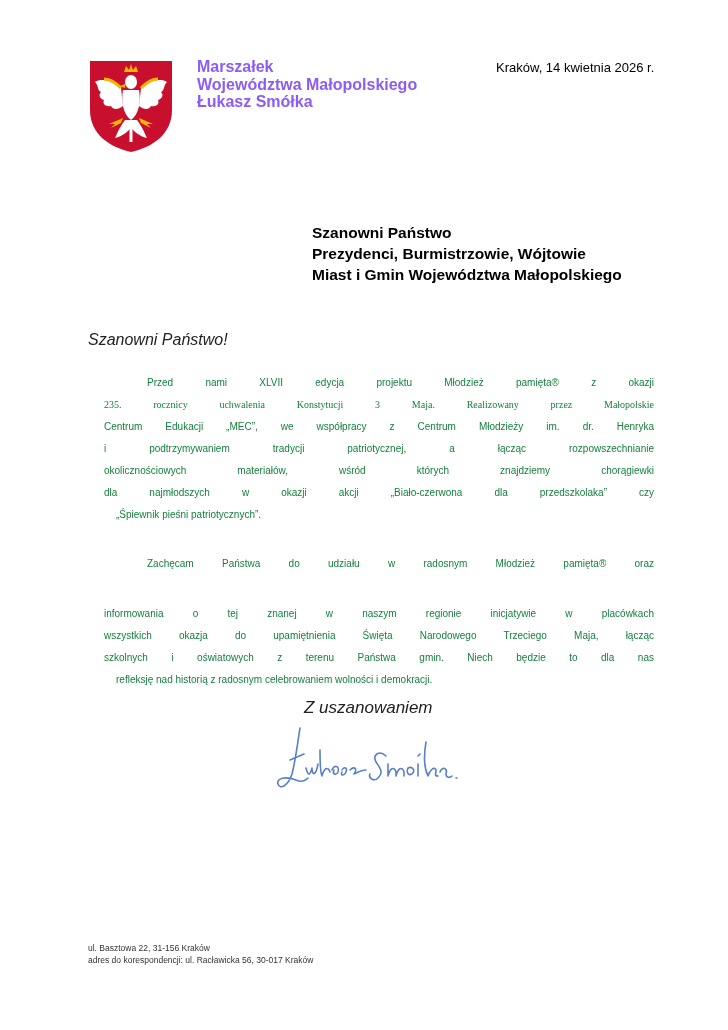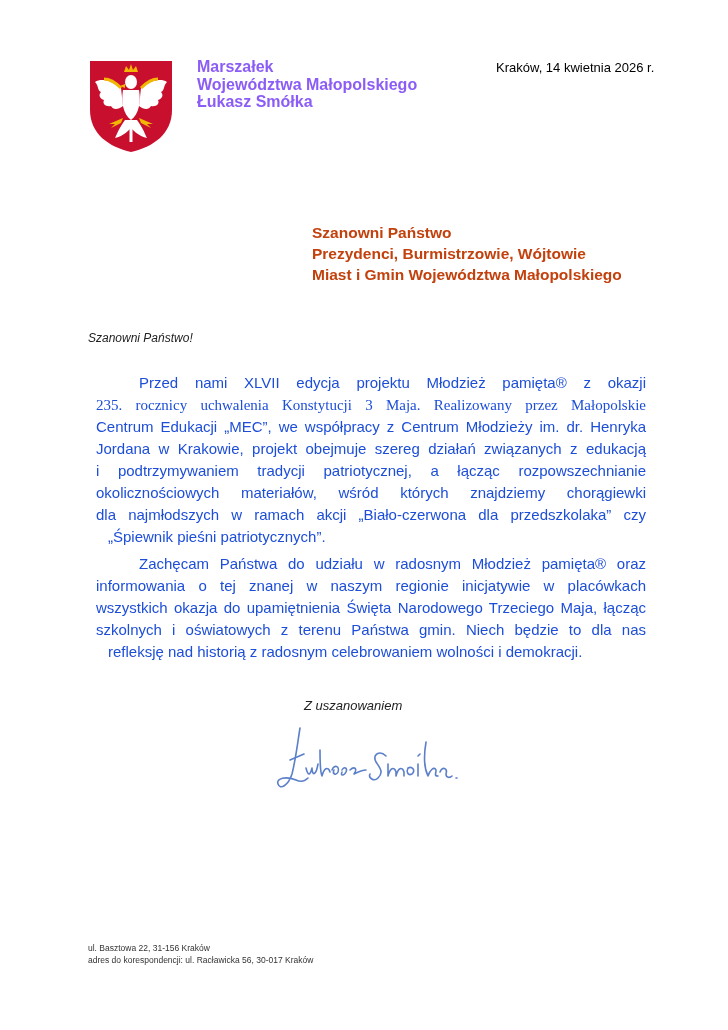--- a/index.html
+++ b/index.html
@@ -3,30 +3,30 @@
   <meta charset="utf-8">
   <style>
     html, body { margin: 0; padding: 0; background: #ffffff; }
     body { width: 728px; height: 1030px; position: relative; overflow: hidden;
            font-family: "Liberation Sans", "DejaVu Sans", sans-serif; color: #1a1a1a; }
     .abs { position: absolute; }
     .crest { left: 87px; top: 58px; width: 88px; height: 96px; }
     .sender { left: 197px; top: 58px; font-size: 16px; font-weight: bold; line-height: 17.5px; color: #8b5cf6; }
     .sender div { white-space: nowrap; }
     .date { left: 470px; top: 60px; font-size: 13px; color: #000000; white-space: nowrap; margin-left: 26px; }
-    .recipient { left: 312px; top: 222px; font-size: 15.5px; font-weight: bold; line-height: 21px; color: #c2410c; }
+    .recipient { left: 312px; top: 222px; font-size: 15.5px; font-weight: bold; line-height: 21px; color: #000000; }
     .recipient div { white-space: nowrap; }
-    .salutation { left: 88px; top: 331px; font-size: 12px; font-style: italic; color: #222; }
-    .para { left: 96px; width: 550px; font-size: 15px; line-height: 22px; text-align: justify; color: #1d4ed8; }
+    .salutation { left: 88px; top: 331px; font-size: 16px; font-style: italic; color: #222; }
+    .para { left: 104px; width: 550px; font-size: 10px; line-height: 22px; text-align: justify; color: #15803d; }
     .para .line { display: block; text-align: justify; text-align-last: justify; height: 22px; white-space: nowrap; }
     .para .line.last { text-align-last: left; margin-left: 12px; }
     .para .line.indent { padding-left: 43px; }
     .p1 { top: 372px; }
     .p2 { top: 553px; }
-    .closing { left: 304px; top: 698px; font-size: 13px; font-style: italic; color: #222; white-space: nowrap; }
+    .closing { left: 304px; top: 698px; font-size: 17px; font-style: italic; color: #222; white-space: nowrap; }
     .signature { left: 270px; top: 720px; width: 200px; height: 80px; }
     .footer { left: 88px; top: 942px; font-size: 8.5px; line-height: 12px; color: #333; }
     .footer div { white-space: nowrap; }
   </style>
 </head>
 <body>
 
 <div class="abs crest">
   <svg width="88" height="96" viewBox="0 0 88 96">
     <path d="M3 3 H85 V52 C85 76 66 89 44 94 C22 89 3 76 3 52 Z" fill="#c8102e"></path>
@@ -64,30 +64,29 @@
   <div>Prezydenci, Burmistrzowie, Wójtowie</div>
   <div>Miast i Gmin Województwa Małopolskiego</div>
 </div>
 
 <div class="abs salutation">Szanowni Państwo!</div>
 
 <div class="abs para p1">
   <span class="line indent" style="white-space: normal; text-align-last: justify;">Przed nami XLVII edycja projektu Młodzież pamięta® z okazji</span>
   <span class="line" style="white-space: normal; text-align-last: justify; font-family: Liberation Serif, serif;">235. rocznicy uchwalenia Konstytucji 3 Maja. Realizowany przez Małopolskie</span>
   <span class="line" style="white-space: normal; text-align-last: justify;">Centrum Edukacji „MEC”, we współpracy z Centrum Młodzieży im. dr. Henryka</span>
-  <span class="line" style="white-space: normal; text-align-last: justify;">Jordana w Krakowie, projekt obejmuje szereg działań związanych z edukacją</span>
   <span class="line" style="white-space: normal; text-align-last: justify;">i podtrzymywaniem tradycji patriotycznej, a łącząc rozpowszechnianie</span>
   <span class="line" style="white-space: normal; text-align-last: justify;">okolicznościowych materiałów, wśród których znajdziemy chorągiewki</span>
-  <span class="line" style="white-space: normal; text-align-last: justify;">dla najmłodszych w ramach akcji „Biało-czerwona dla przedszkolaka” czy</span>
+  <span class="line" style="white-space: normal; text-align-last: justify;">dla najmłodszych w okazji akcji „Biało-czerwona dla przedszkolaka” czy</span>
   <span class="line last">„Śpiewnik pieśni patriotycznych”.</span>
 </div>
 
 <div class="abs para p2">
   <span class="line indent" style="white-space: normal; text-align-last: justify;">Zachęcam Państwa do udziału w radosnym Młodzież pamięta® oraz</span>
-  <span class="line" style="white-space: normal; text-align-last: justify;">informowania o tej znanej w naszym regionie inicjatywie w placówkach</span>
+  <span class="line" style="white-space: normal; text-align-last: justify; margin-top: 28px;">informowania o tej znanej w naszym regionie inicjatywie w placówkach</span>
   <span class="line" style="white-space: normal; text-align-last: justify;">wszystkich okazja do upamiętnienia Święta Narodowego Trzeciego Maja, łącząc</span>
   <span class="line" style="white-space: normal; text-align-last: justify;">szkolnych i oświatowych z terenu Państwa gmin. Niech będzie to dla nas</span>
   <span class="line last">refleksję nad historią z radosnym celebrowaniem wolności i demokracji.</span>
 </div>
 
 <div class="abs closing">Z uszanowaniem</div>
 
 <div class="abs signature">
   <svg width="200" height="80" viewBox="0 0 200 80" fill="none" stroke="#5b7fc9" stroke-width="1.6" stroke-linecap="round" stroke-linejoin="round">
 

